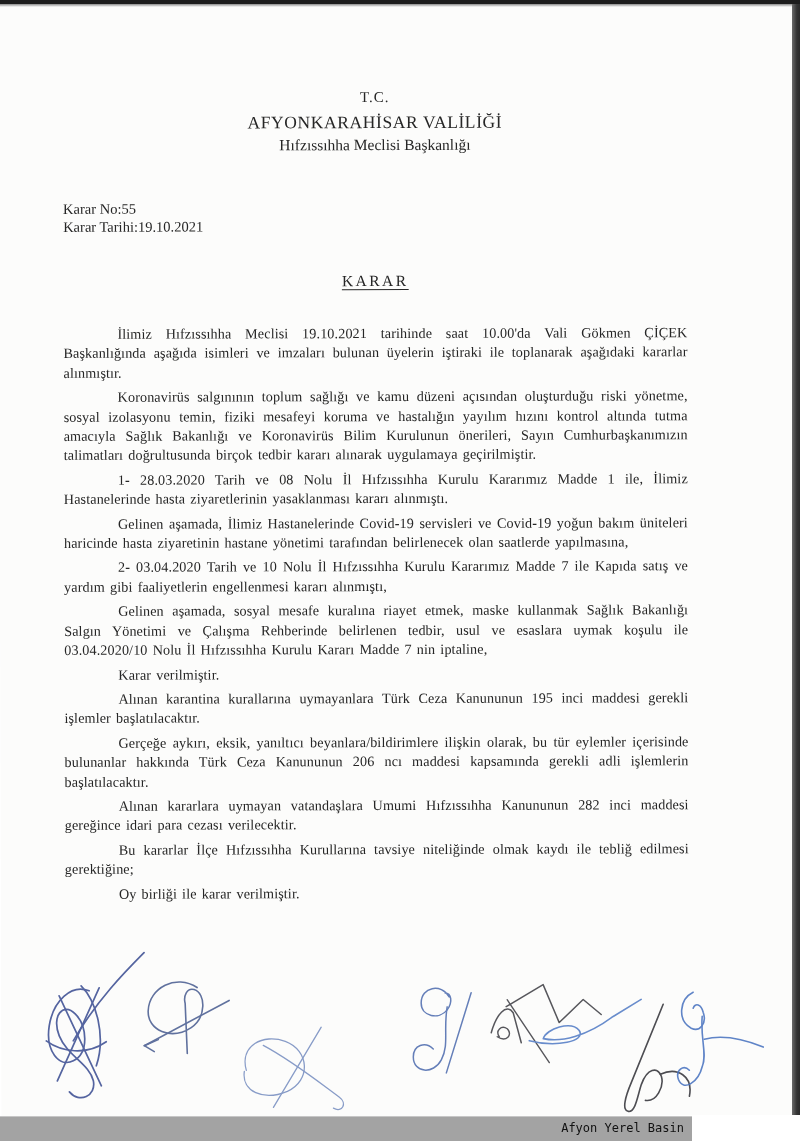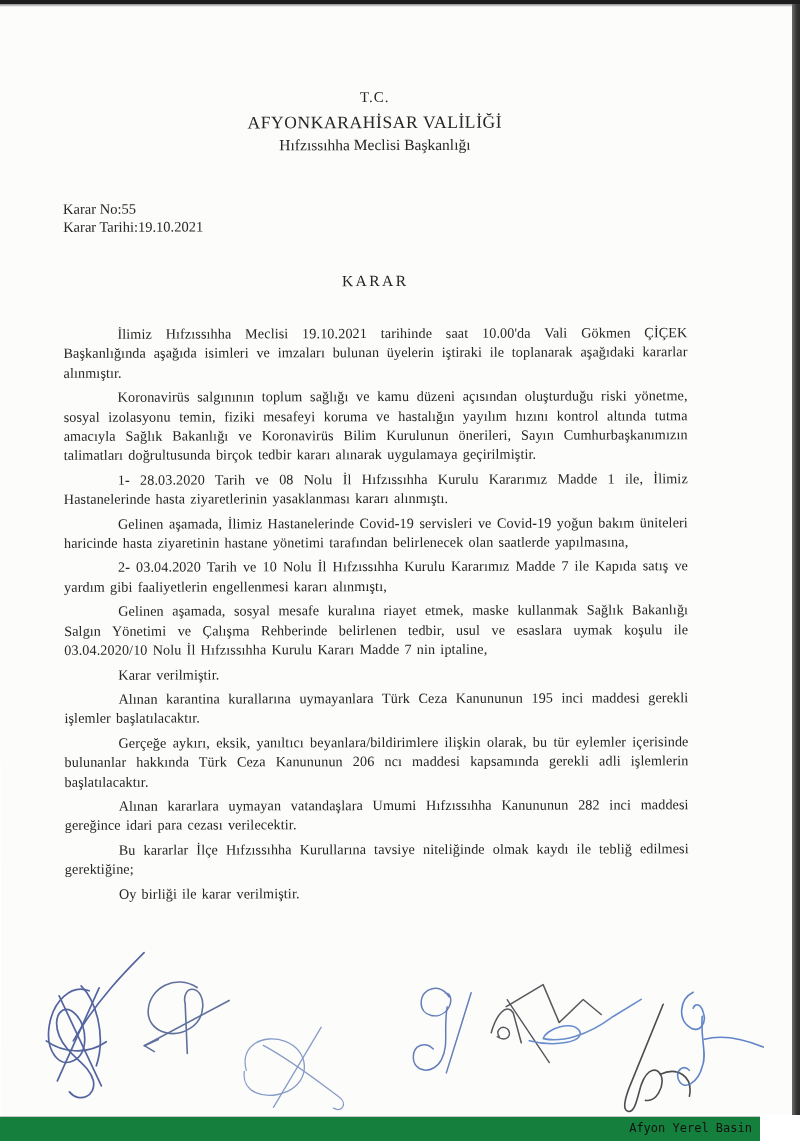--- a/index.html
+++ b/index.html
@@ -13,27 +13,27 @@
   .page{position:absolute;top:0;left:0;width:800px;height:1116px;background:#fcfcfb;
        color:#262626;transform:rotate(-0.15deg);}
   .content{position:absolute;top:0;left:64px;width:624px;padding-top:88px;}
   .center{text-align:center;}
   .h-tc{font-size:15px;line-height:18px;letter-spacing:1px;}
   .h-valilik{font-size:17.5px;line-height:22px;letter-spacing:0.6px;margin-top:5px;}
   .h-meclis{font-size:15.5px;line-height:19px;margin-top:2px;}
   .meta{margin-top:45px;font-size:14.5px;line-height:18px;}
   .doc-title{margin-top:37px;text-align:center;font-size:15.5px;letter-spacing:2.5px;
        font-variant:small-caps;}
-  .doc-title span{text-underline-offset:3px;}
+  .doc-title span{text-decoration:underline;text-underline-offset:3px;}
   .paras{margin-top:34px;}
   .para{margin:0 0 5px 0;font-size:14.2px;line-height:19.4px;text-align:justify;
        text-indent:54px;letter-spacing:0.1px;word-spacing:1.5px;}
   .signatures{position:absolute;top:945px;left:0;width:800px;height:175px;}
   .signatures path{fill:none;stroke-linecap:round;stroke-linejoin:round;}
-  .footer-bar{position:absolute;left:0;bottom:0;width:760px;height:25px;background:#15803d;
+  .footer-bar{position:absolute;left:0;bottom:0;width:692px;height:25px;background:#a3a3a3;
        border-top:1px solid #c6c6c6;box-sizing:border-box;}
   .credit{position:absolute;right:8px;top:4px;font-family:"DejaVu Sans Mono",monospace;
        font-size:12px;color:#111;}
 </style>
 </head>
 <body>
 
 <div class="page">
   <div class="content">
 

